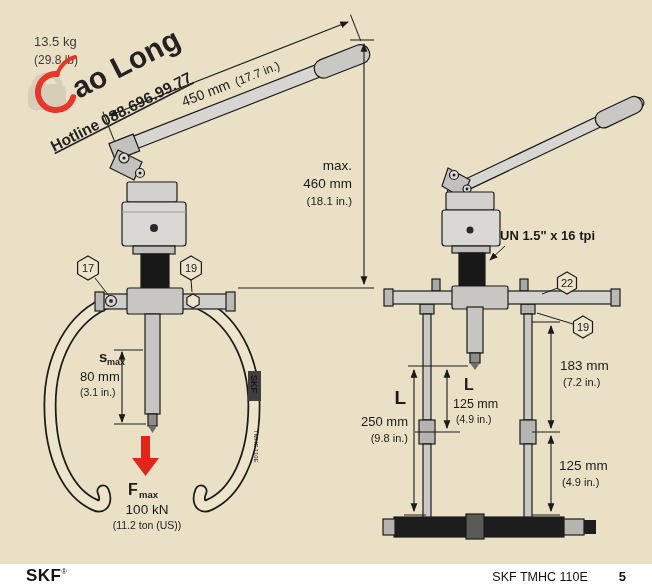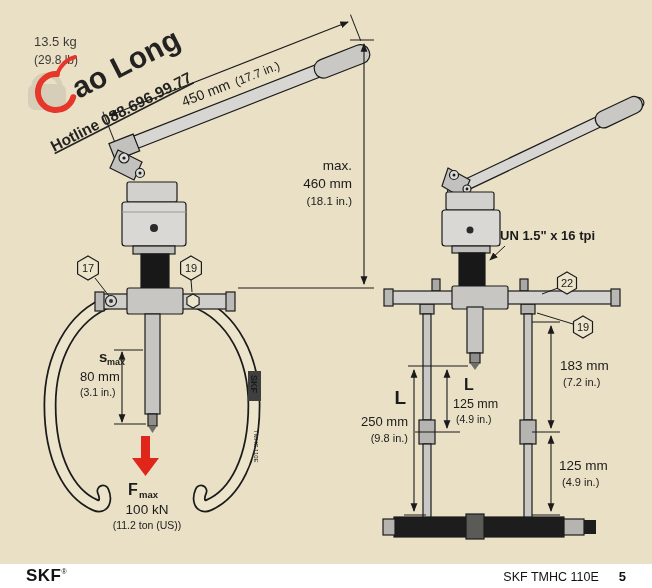--- a/index.html
+++ b/index.html
@@ -10,21 +10,21 @@
   svg text{font-family:"Liberation Sans",sans-serif;fill:#1b1b1b}
   .dim{stroke:#1b1b1b;stroke-width:1.1;fill:none}
   .ext{stroke:#1b1b1b;stroke-width:1;fill:none}
   .leader{stroke:#1b1b1b;stroke-width:1;fill:none}
   .part{stroke:#1b1b1b;stroke-width:1.2}
   .hex{fill:#ece4cb;stroke:#1b1b1b;stroke-width:1.2}
   .footer{height:24px;display:flex;align-items:center;justify-content:space-between;
           padding:0 26px;background:#fff}
   .skf-logo{font-weight:800;font-size:17px;letter-spacing:.5px;color:#121212}
   .skf-logo sup{font-size:7px;vertical-align:super;font-weight:400}
-  .footer-right{font-size:12.5px;color:#121212;display:flex;gap:20px;align-items:baseline}
+  .footer-right{font-size:12.5px;color:#121212;display:flex;gap:31px;align-items:baseline}
   .pagenum{font-weight:700;font-size:13px}
 </style>
 </head>
 <body>
 
 <div class="page">
 
 <svg class="canvas" width="652" height="564" viewBox="0 0 652 564">
   <defs>
     <marker id="arr" viewBox="0 0 10 10" refX="8.5" refY="5" markerWidth="9" markerHeight="10" markerUnits="userSpaceOnUse" orient="auto-start-reverse">

